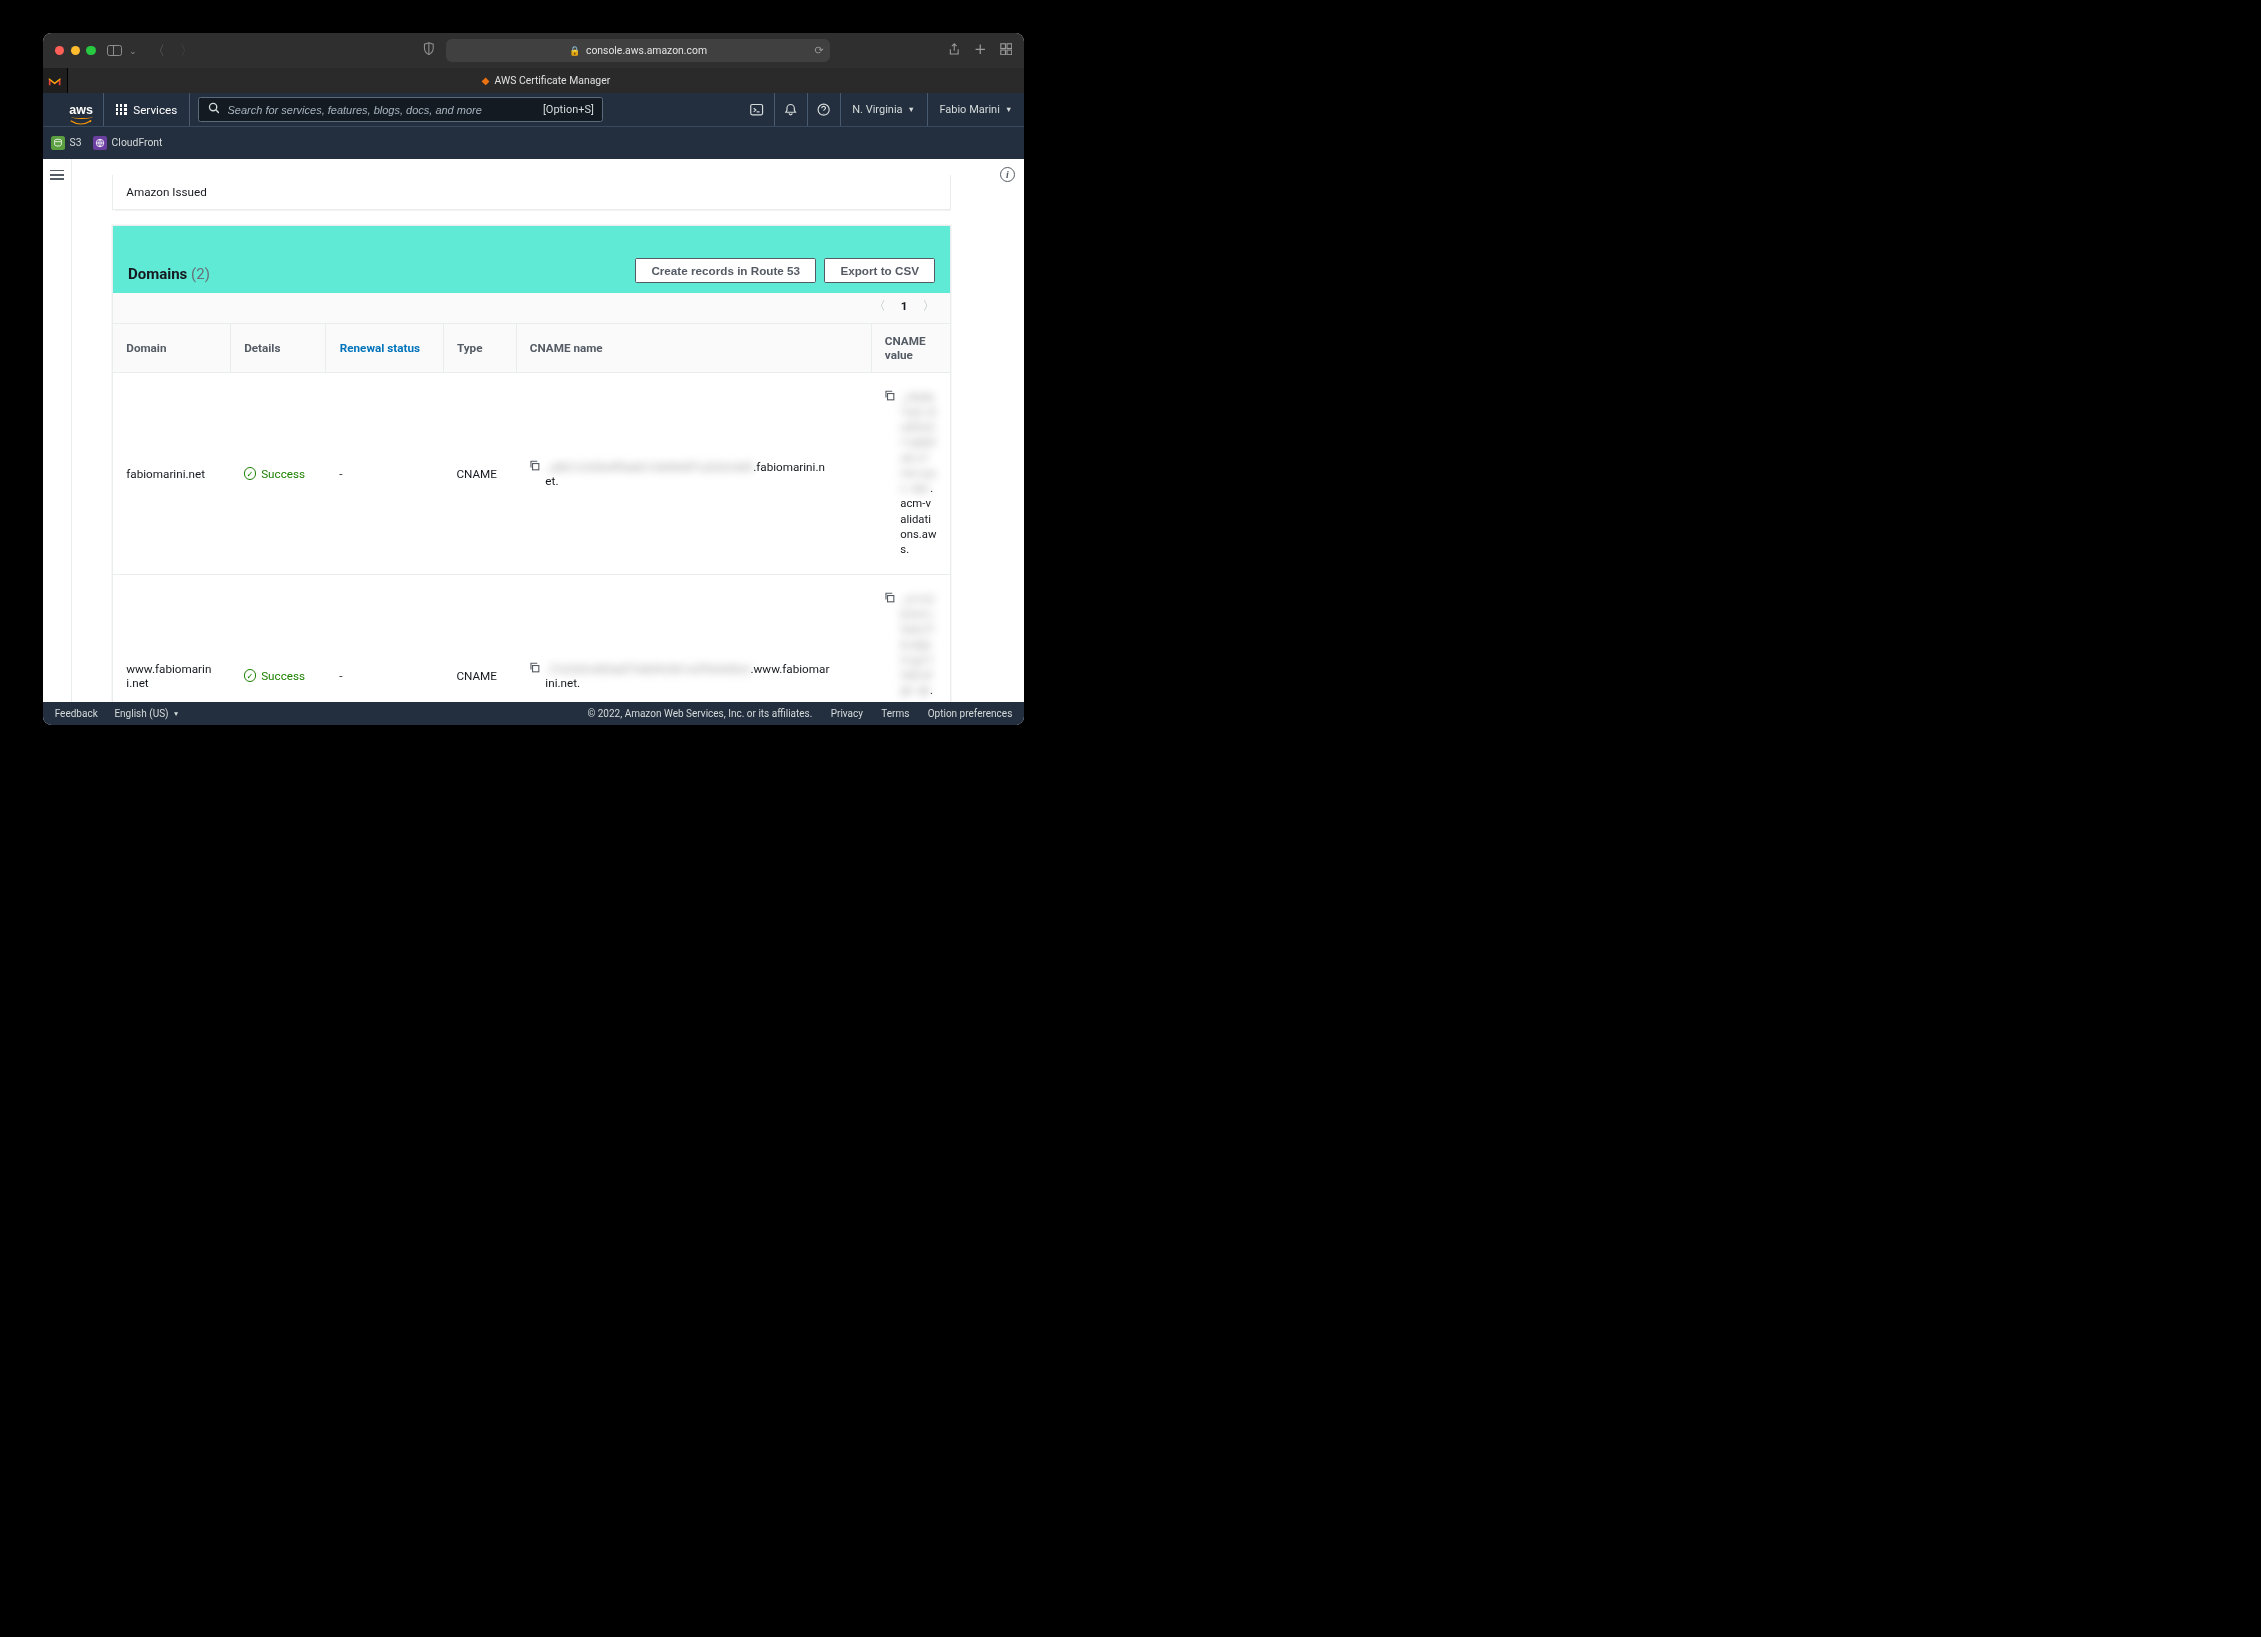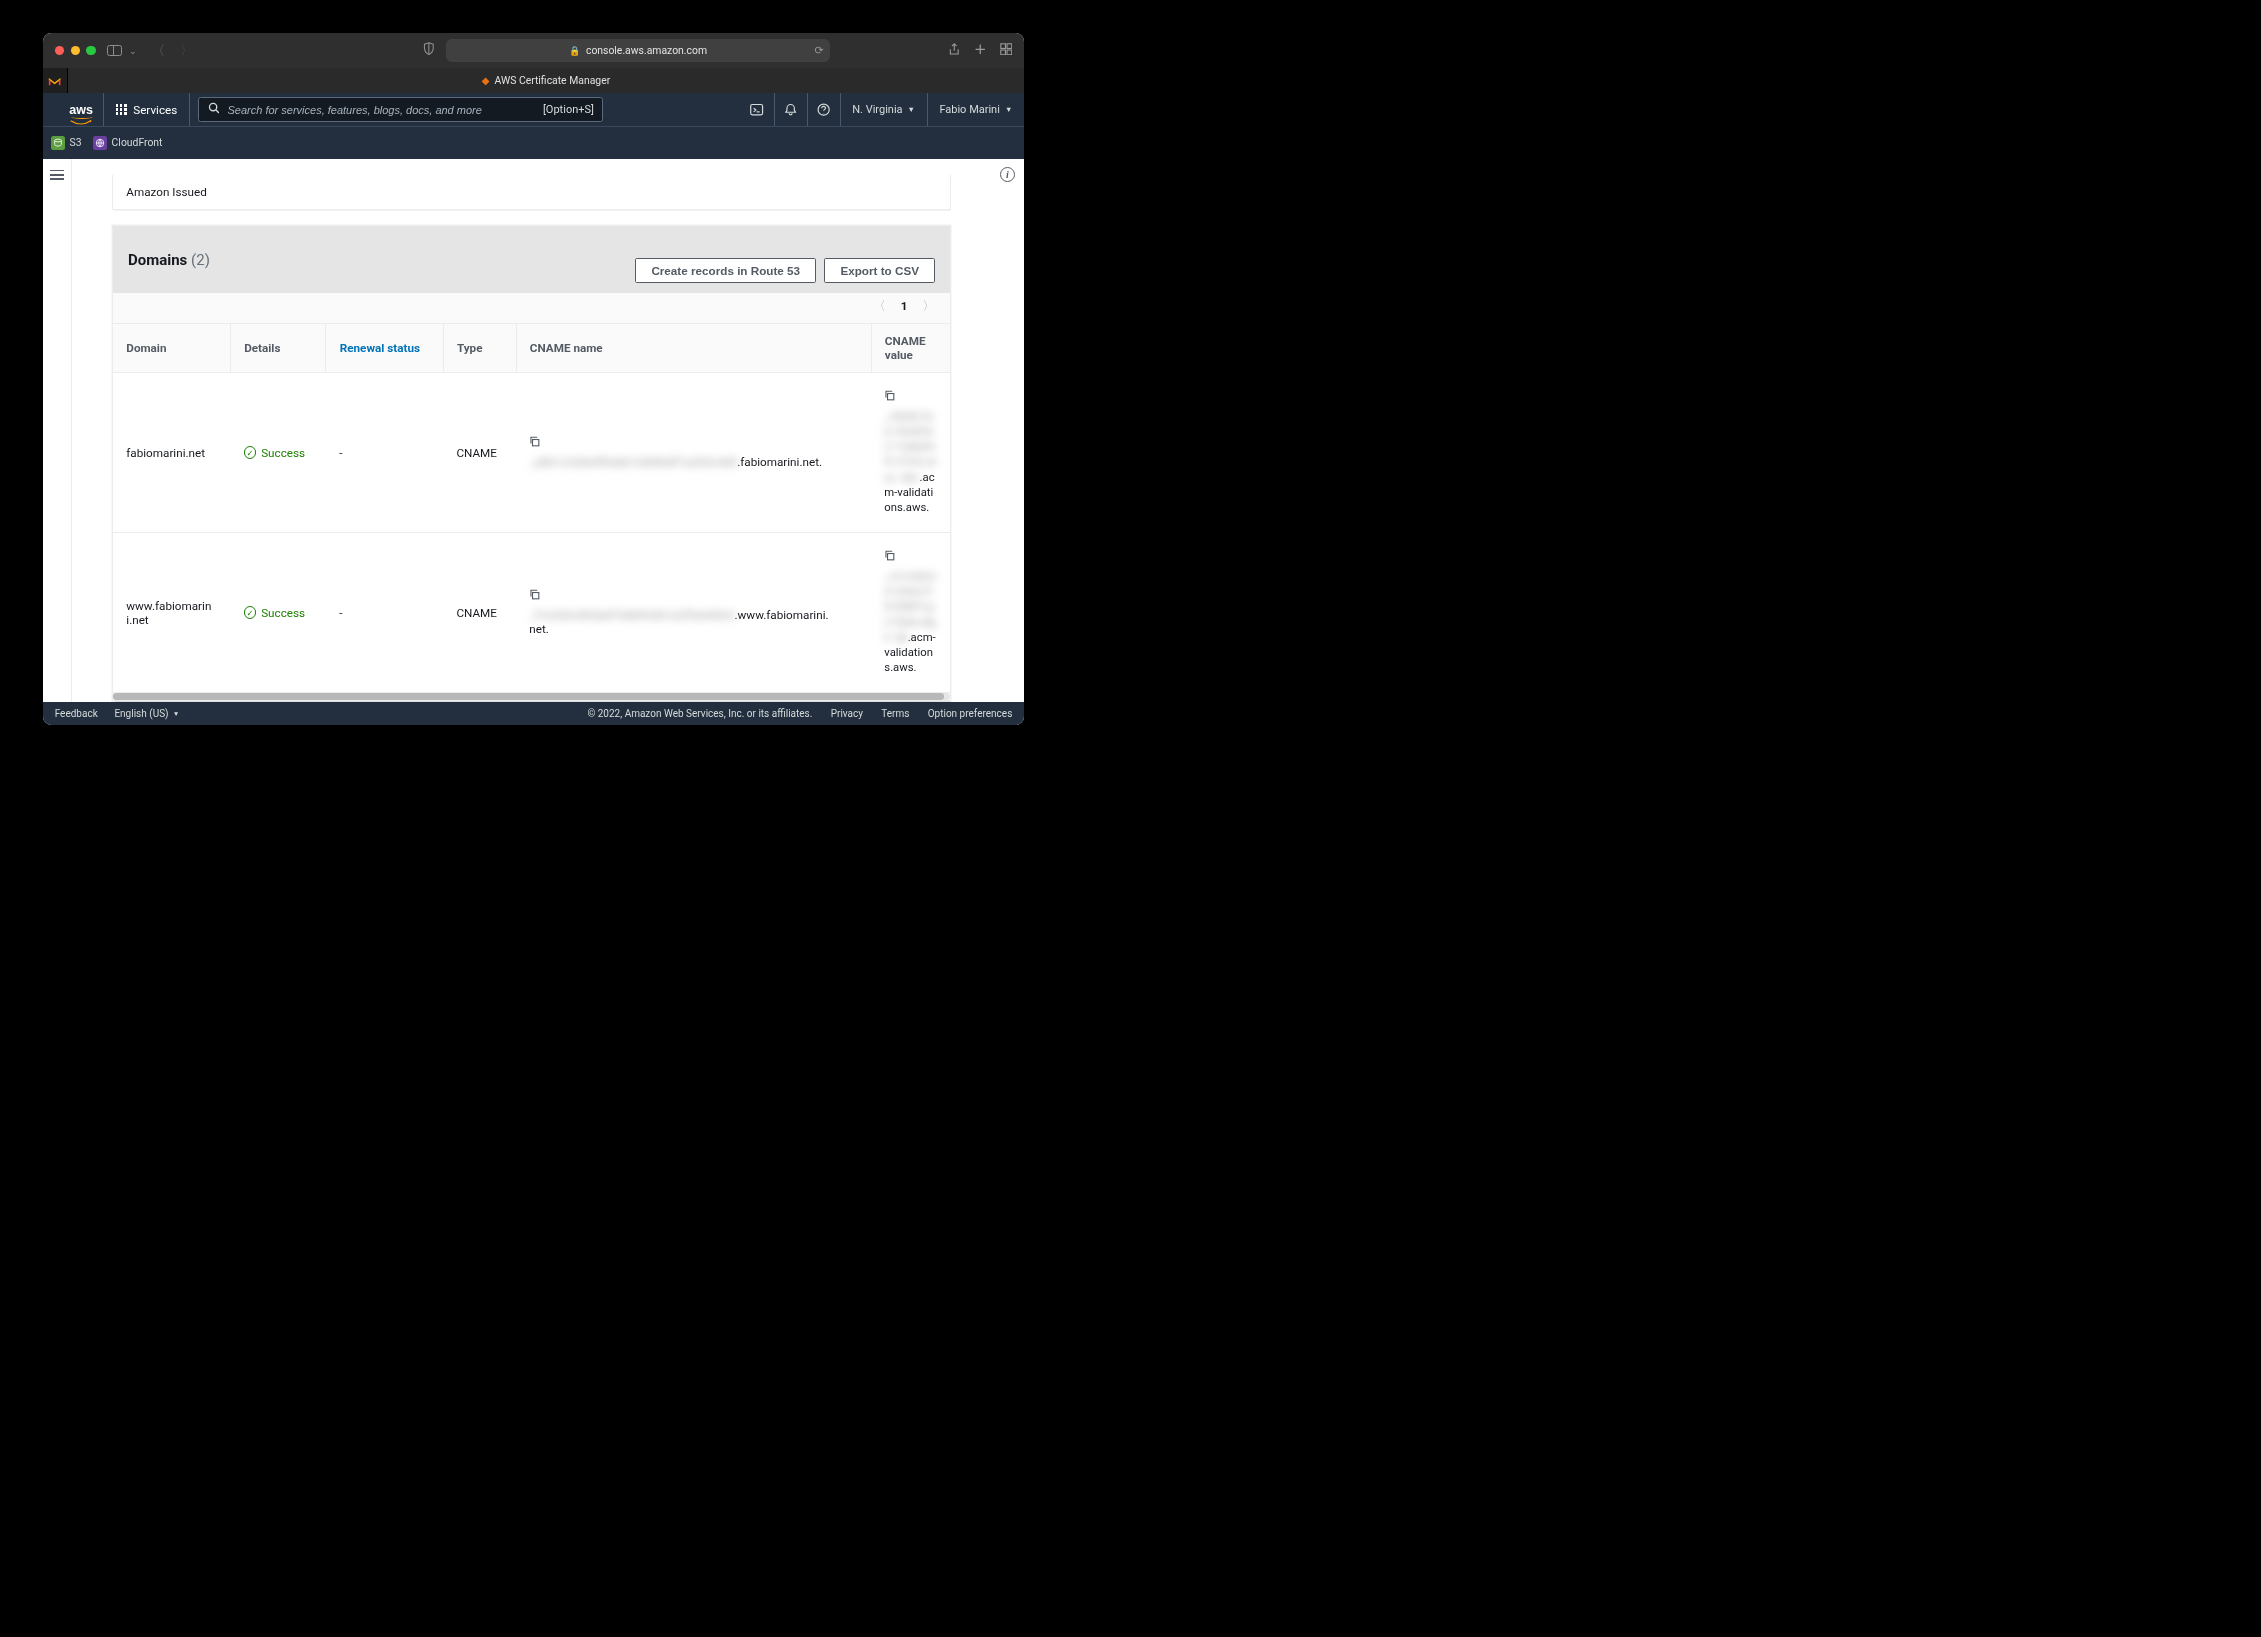--- a/index.html
+++ b/index.html
@@ -168,22 +168,22 @@
   }
   .panel {
     background:#fff;
     box-shadow: 0 0.8px 0.8px rgba(0,0,0,.1), 0 0 0 0.8px rgba(0,0,0,.04);
     border: 0.8px solid #eaeded;
     margin-bottom: 20px;
   }
   .panel-head {
     padding: 11.7px 15px 10px 15px;
     display:flex;
-    align-items:center;
-    background: #e5e5e5;
+    align-items:flex-end;
+    background: #5eead4;
     gap: 24px;
   }
   .panel-title { font-size:15px; font-weight:700; color:#16191f; }
   .panel-title .count { color:#687078; font-weight:400; }
   .panel-actions { margin-left:auto; display:flex; gap:8.3px; align-items:center;margin-top:20px; }
   .btn {
     border:0.8px solid #545b64;
     background:#fff;
     padding:5px 15px;
     border-radius:1.7px;
@@ -211,21 +211,21 @@
   table.domains thead th.sortable { color:#0073bb; cursor:pointer; }
   table.domains tbody td {
     padding: 16.7px 13.3px;
     vertical-align: middle;
     font-size:11.7px;
     color:#16191f;
     border-bottom:0.8px solid #eaeded;
   }
   .status-success { color:#1d8102; display:flex; align-items:center; gap:5px; font-size:11.7px; }
   .status-success .ico { width:12.5px; height:12.5px; border:1.3px solid #1d8102; border-radius:50%; display:inline-flex; align-items:center; justify-content:center; font-size:8.3px; }
-  .copy-cell { display:flex; flex-direction:column; gap:5px; align-items:flex-start; max-width:300px; }
+  .copy-cell { display:flex; flex-direction:row; gap:5px; align-items:flex-start; max-width:300px; }
   .copy-ico { color:#545b64; font-size:11px; }
   .copy-ico svg { width:11px; height:11px; }
   .blurred { filter: blur(4.2px); color:#999; }
   .cname-text { word-break:break-all; font-size:11.7px; }
   .cvalue-cell .copy-cell { max-width:72px; }
   .cvalue-cell .cname-text { font-size:11.3px; line-height:1.35; }
   .domains thead th:last-child, .domains tbody td:last-child { width:79px; }
   .scrollbar-track { height:6.7px; background:#e6e6e6; border-radius:3.3px; margin:0; position:relative; }
   .scrollbar-thumb { position:absolute; left:0; top:0; height:6.7px; background:#b8b8b8; border-radius:3.3px; width:99.3%; }
   

